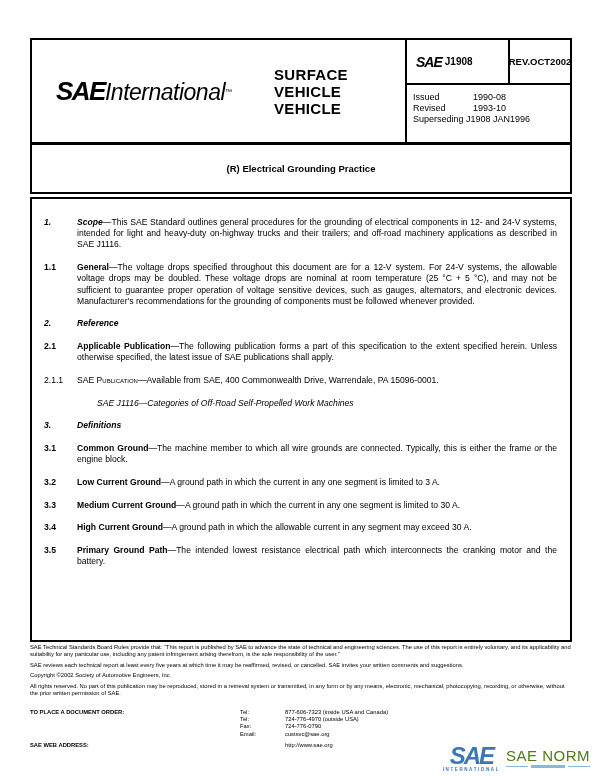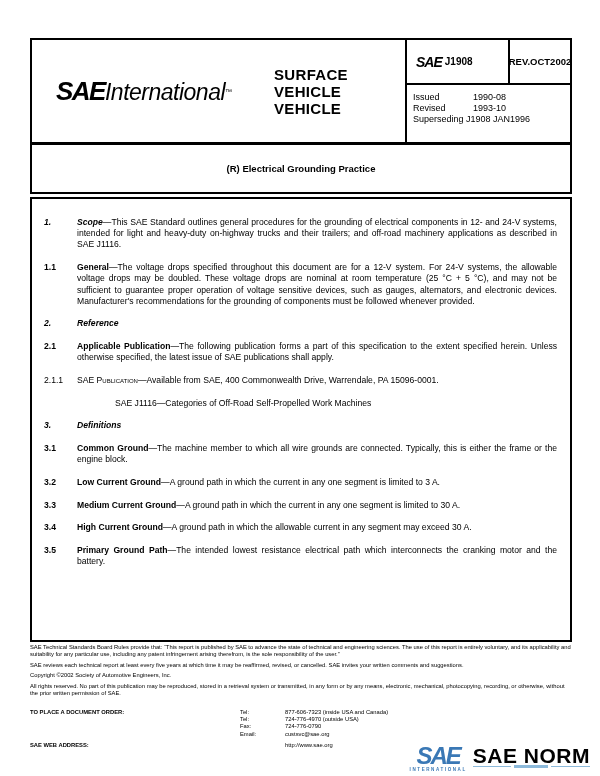--- a/index.html
+++ b/index.html
@@ -47,21 +47,21 @@
     position:absolute; left:30px; top:197px; width:542px; height:445px;
     border:2.5px solid #000; box-sizing:border-box;
     padding:18px 13px 0 12px; font-size:8.6px; line-height:11.2px;
   }
   .sec { display:flex; margin-bottom:11.5px; }
   .sec-num { width:33px; flex-shrink:0; }
   .sec-body { flex:1; text-align:justify; }
   .bi { font-weight:bold; font-style:italic; }
   .b  { font-weight:bold; }
   .sc { font-variant:small-caps; }
-  .pub-line { margin-left:71px; margin-bottom:11.5px; }
+  .pub-line { margin-left:53px; margin-bottom:11.5px;font-style:italic; }
   
   .footer {
     position:absolute; left:30px; top:644px; width:542px;
     font-size:5.8px; line-height:7px;
   }
   .footer p { margin:0 0 3.5px 0; }
   .contact-block {
     position:absolute; left:30px; top:709px; width:460px;
     font-size:5.8px; line-height:7.2px;
     display:grid; grid-template-columns:210px 45px auto;
@@ -77,22 +77,22 @@
   .norm-sae .big {
     display:block; color:#3a78b5; font-weight:900; font-style:italic;
     font-size:24px; line-height:21px; letter-spacing:-2px;
   }
   .norm-sae .sub {
     display:block; color:#3a78b5; font-size:4.5px; font-weight:600;
     letter-spacing:1.6px; margin-top:1px;
   }
   .norm-right { padding-top:3px; }
   .norm-right .txt {
-    display:block; color:#000000; font-weight:700;
-    font-size:21px; line-height:15px; letter-spacing:0.5px;
+    display:block; color:#4d7c0f; font-weight:400;
+    font-size:15px; line-height:15px; letter-spacing:0.5px;
   }
   .norm-right .rule {
     display:flex; align-items:center; margin-top:2px;
   }
   .norm-right .rule i { flex:1; border-top:1.5px solid #8cb9da; }
   .norm-right .rule b {
     flex:0 0 34px; border-top:3px solid #8cb9da; margin:0 3px;
   }
 </style>
 </head>

